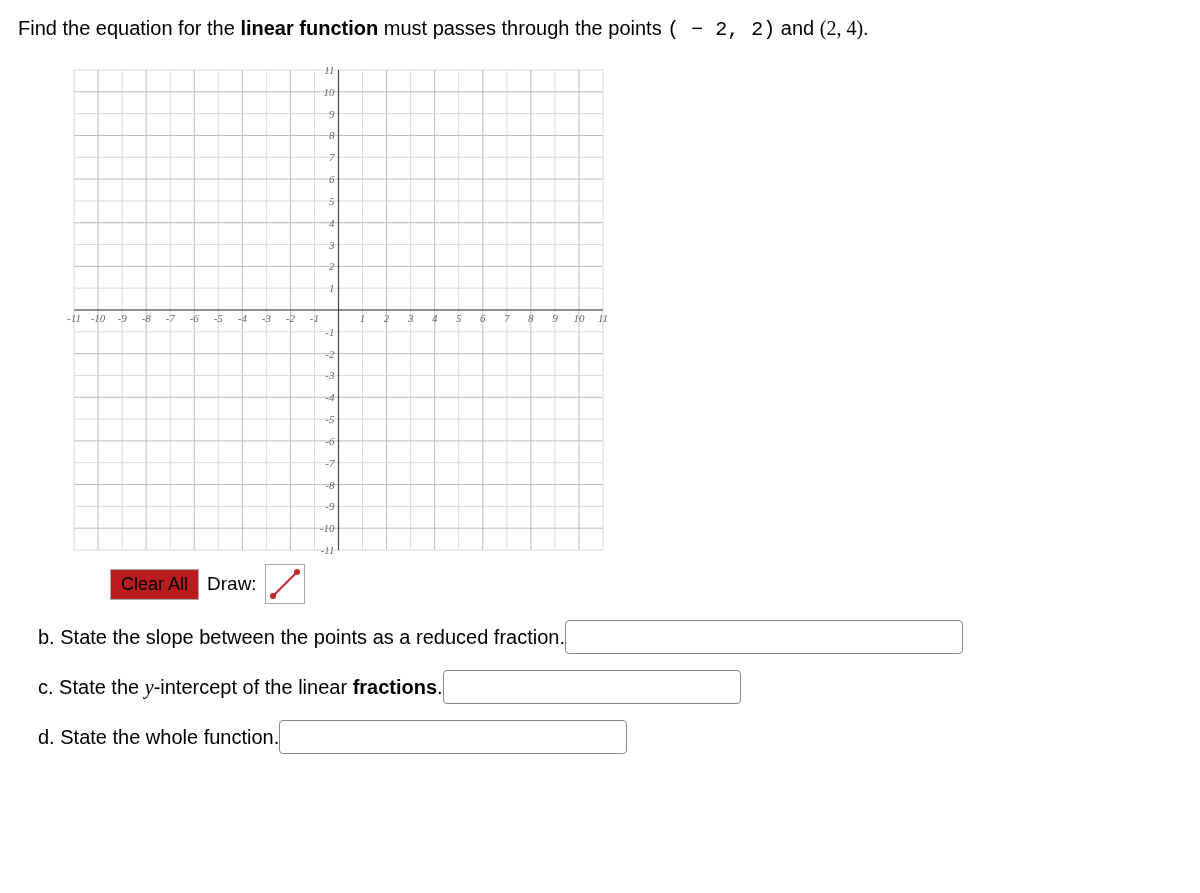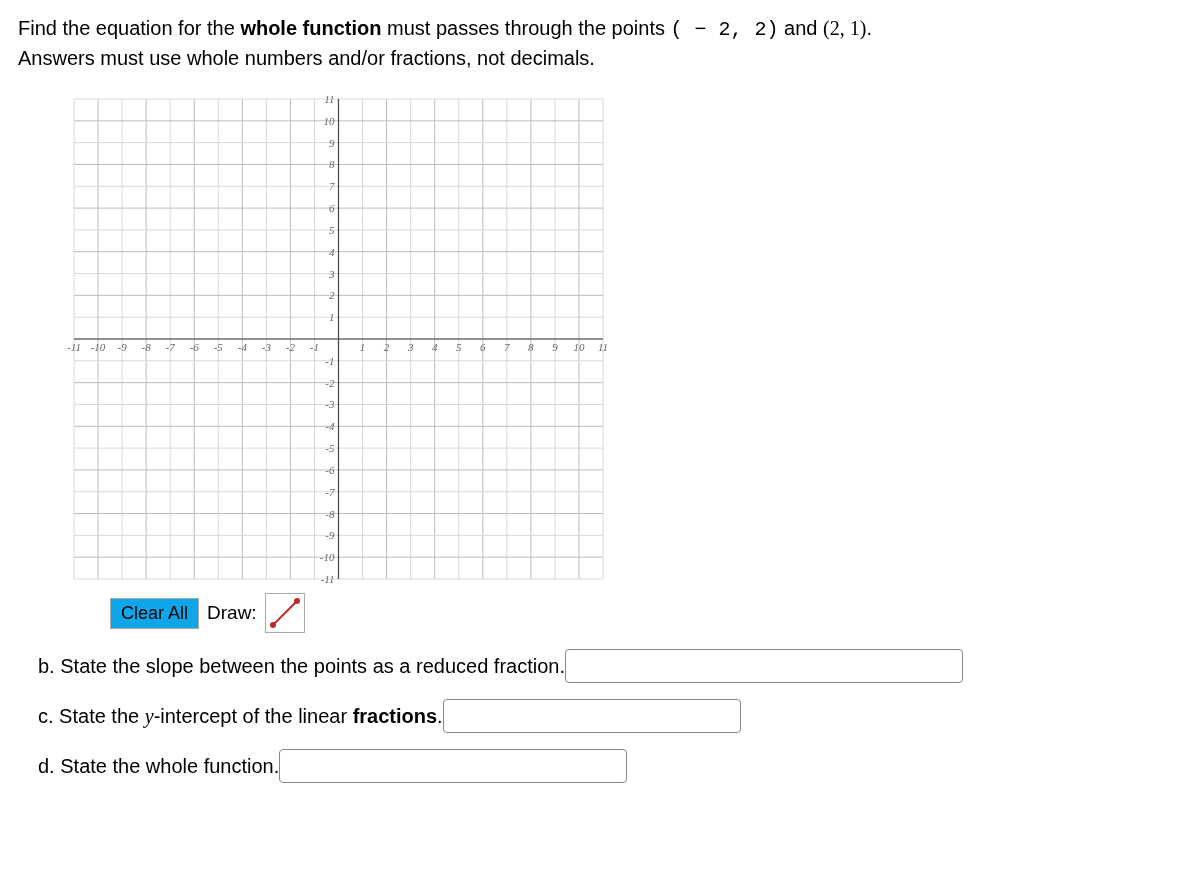--- a/index.html
+++ b/index.html
@@ -12,21 +12,21 @@
   .intro { line-height: 1.45; }
   .section-a { margin-top: 18px; margin-left: 20px; }
   .section-b, .section-c, .section-d { margin-top: 16px; margin-left: 20px; display:flex; align-items:center; }
   .math-i { font-style: italic; font-family: "Cambria Math", Georgia, serif; }
   .plot-wrap { margin-top: 8px; margin-left: 28px; }
   .controls { display:flex; align-items:center; gap:8px; margin-left:72px; margin-top:6px; font-size:19px; }
   .btn {
     border: 1px solid #aaa;
     padding: 4px 10px;
     font-size: 18px;
-    background: #0ea5e9;
+    background: #b91c1c;
     cursor: pointer;
     font-family: inherit;
   }
   .tool {
     width: 38px; height: 38px;
     border: 1px solid #aaa;
     display:flex; align-items:center; justify-content:center;
     cursor: pointer; background:#fff;
   }
   input.answer {
@@ -43,23 +43,22 @@
   svg { display:block; }
   .grid-minor { stroke:#d9d9d9; stroke-width:1; }
   .grid-major { stroke:#bcbcbc; stroke-width:1; }
   .axis { stroke:#444; stroke-width:1.2; }
   .axis-num { font: italic 11px "Times New Roman", serif; fill:#666; }
 </style>
 </head>
 <body>
 
 <div class="intro">
-  <span>Find the equation for the </span><b>whole function</b><span> must passes through the points </span><span style="font-family:Liberation Mono, monospace;">( − 2, 2)</span><span> and </span><span style="font-family:'Cambria Math',Georgia,serif;">(2, 1)</span><span>.</span>
+  <span>Find the equation for the </span><b>linear function</b><span> must passes through the points </span><span style="font-family:Liberation Mono, monospace;">( − 2, 2)</span><span> and </span><span style="font-family:'Cambria Math',Georgia,serif;">(2, 4)</span><span>.</span>
   <br>
-  <span>Answers must use whole numbers and/or fractions, not decimals.</span>
 </div>
 
 <div class="section-a">
   <div class="plot-wrap">
     <svg id="grid-svg" width="545" height="496">
         <line x1="8" y1="488" x2="8" y2="8" class="grid-minor"></line>
         <line x1="32.04545454545455" y1="488" x2="32.04545454545455" y2="8" class="grid-major"></line>
         <line x1="56.09090909090909" y1="488" x2="56.09090909090909" y2="8" class="grid-minor"></line>
         <line x1="80.13636363636363" y1="488" x2="80.13636363636363" y2="8" class="grid-major"></line>
         <line x1="104.18181818181819" y1="488" x2="104.18181818181819" y2="8" class="grid-minor"></line>

